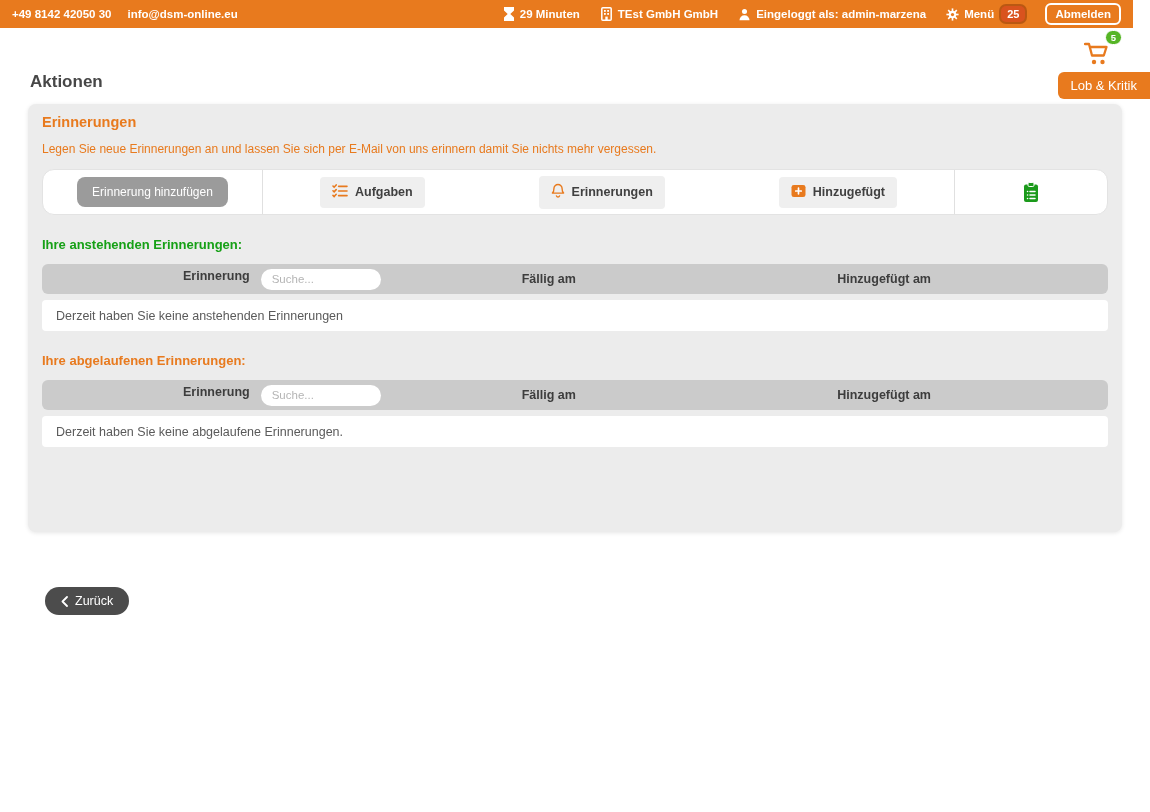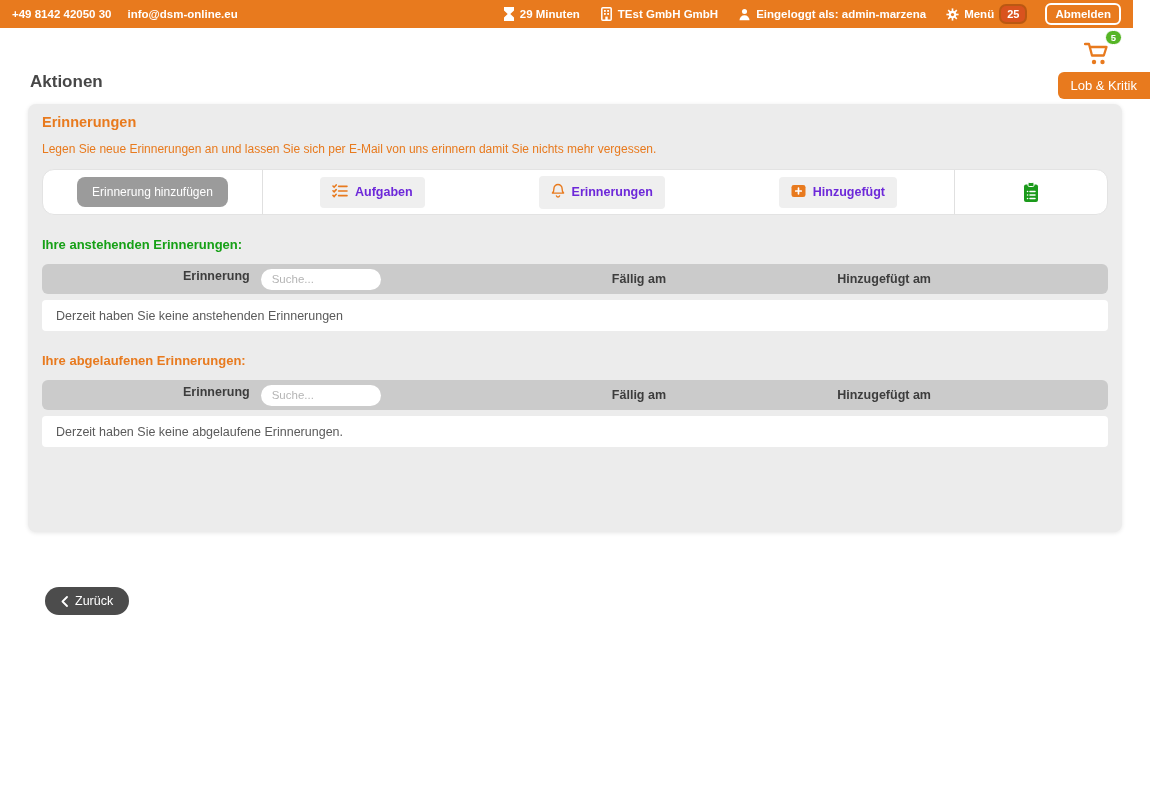--- a/index.html
+++ b/index.html
@@ -58,38 +58,38 @@
   }
   .tab-sec { display:flex; align-items:center; justify-content:center; }
   .tab-sec.first { width:220px; border-right:1px solid #e0e0e0; }
   .tab-sec.mid { flex:1; justify-content:space-around; border-right:1px solid #e0e0e0; }
   .tab-sec.last { width:152px; }
   .btn-active {
     background:#9b9b9b; color:#fff; font-size:12px; border:none; cursor:pointer;
     border-radius:8px; padding:8px 15px; font-family:inherit;
   }
   .tab-btn {
-    background:#efefef; color:#6d28d9; font-size:12.5px; font-weight:bold; border:none;
+    background:#efefef; color:#404040; font-size:12.5px; font-weight:bold; border:none;
     cursor:pointer; border-radius:4px; padding:7px 12px; display:flex;
     align-items:center; gap:7px; font-family:inherit;
   }
   .icon-tab { background:transparent; border:none; cursor:pointer; padding:4px; }
   .icon-tab svg { display:block; }
 
   
   .sec-heading { margin-top:22px; font-size:13px; font-weight:bold; }
   .sec-heading.green { color:var(--green); }
   .sec-heading.orange { color:var(--accent); }
 
   .thead {
     margin-top:12px; height:30px; background:#cbcbcb; border-radius:6px;
     display:flex; align-items:center; color:#3d3d3d; font-size:12.5px; font-weight:bold;
   }
   .th-col1 { width:45%; display:flex; justify-content:center; gap:11px; }
-  .th-col2 { width:22%; text-align:center; }
+  .th-col2 { width:22%; }
   .th-col3 { width:24%; text-align:center; }
   .search-input {
     width:120px; height:21px; border:none; border-radius:12px; background:#fff;
     padding:0 11px; font-size:11.5px; font-family:inherit; color:#444; outline:none;
   }
   .search-input::placeholder { color:#b5b5b5; }
   .trow {
     margin-top:6px; height:31px; background:#fff; border-radius:4px;
     display:flex; align-items:center; padding-left:14px; color:#5a5a5a; font-size:12.5px;
   }

